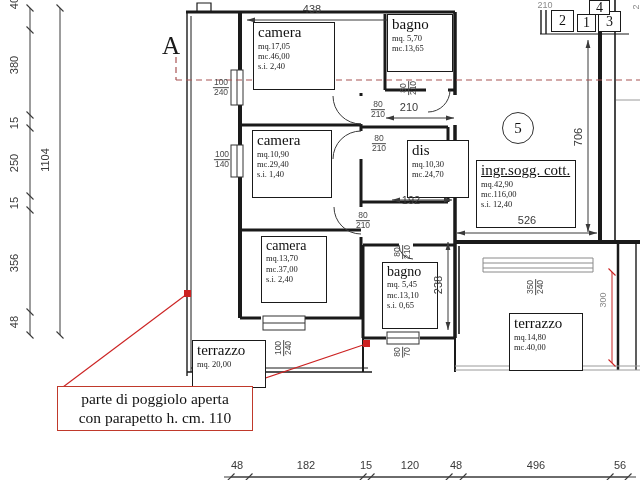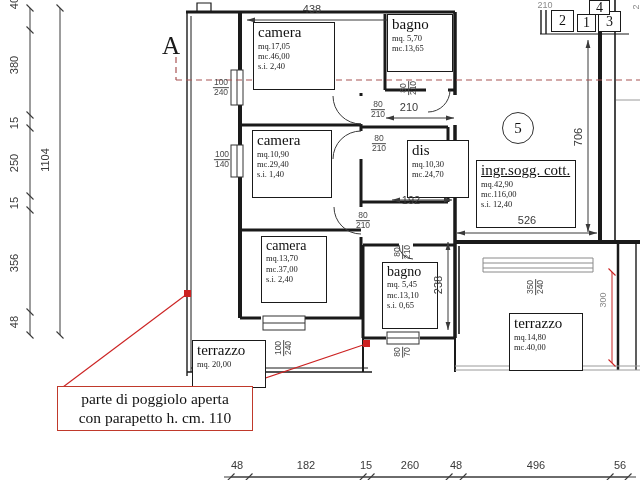--- a/index.html
+++ b/index.html
@@ -209,21 +209,21 @@
   <div class="abs rot dim" style="left:14px;top:65px;">380</div>
   <div class="abs rot dim" style="left:14px;top:123px;">15</div>
   <div class="abs rot dim" style="left:14px;top:163px;">250</div>
   <div class="abs rot dim" style="left:14px;top:203px;">15</div>
   <div class="abs rot dim" style="left:14px;top:263px;">356</div>
   <div class="abs rot dim" style="left:14px;top:322px;">48</div>
 
   <div class="abs ctr dim" style="left:237px;top:465px;">48</div>
   <div class="abs ctr dim" style="left:306px;top:465px;">182</div>
   <div class="abs ctr dim" style="left:366px;top:465px;">15</div>
-  <div class="abs ctr dim" style="left:410px;top:465px;">260</div>
+  <div class="abs ctr dim" style="left:410px;top:465px;">120</div>
   <div class="abs ctr dim" style="left:456px;top:465px;">48</div>
   <div class="abs ctr dim" style="left:536px;top:465px;">496</div>
   <div class="abs ctr dim" style="left:620px;top:465px;">56</div>
 
   <div class="abs ctr frac" style="left:221px;top:88px;">
     <span class="t">100</span>
     <span class="b">240</span>
   </div>
   <div class="abs ctr frac" style="left:222px;top:160px;">
     <span class="t">100</span>

